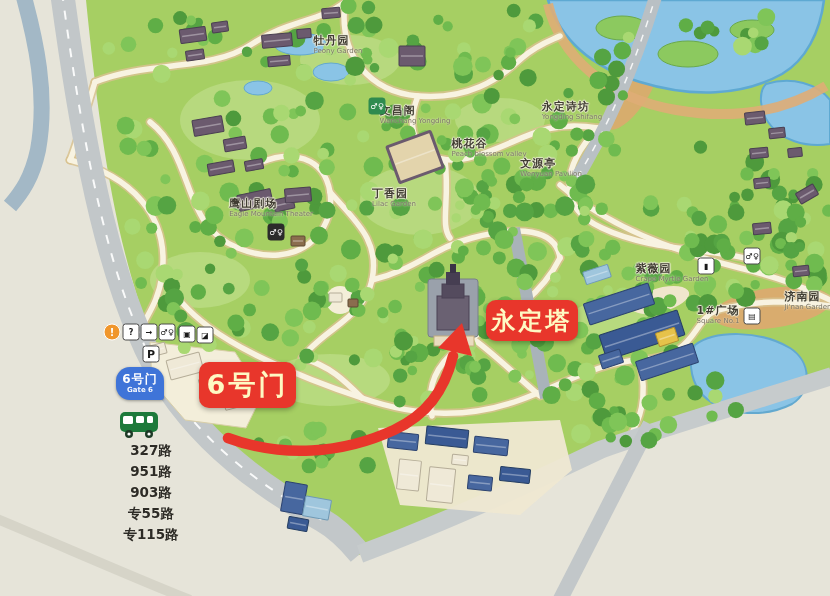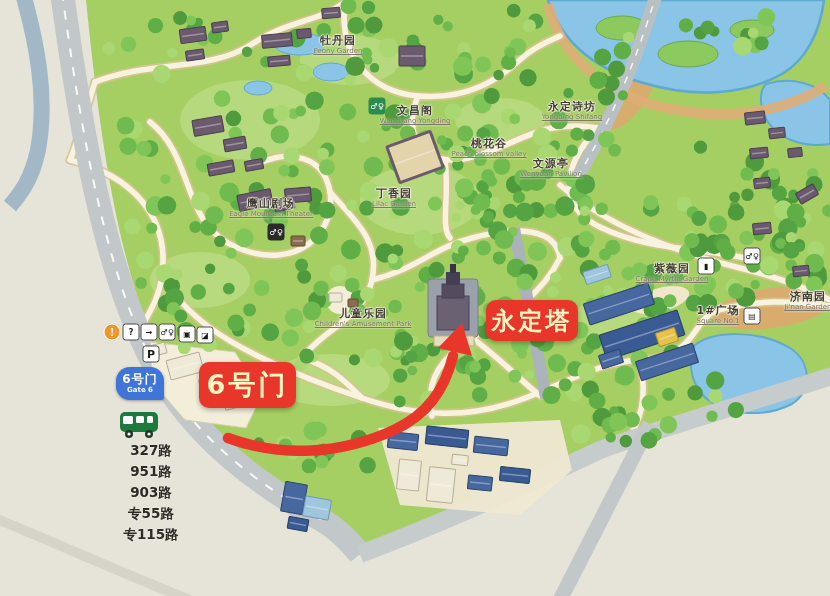--- a/index.html
+++ b/index.html
@@ -1,23 +1,23 @@
 <!DOCTYPE html>
 <html><head>
 <meta charset="utf-8">
 <style>
   html,body{margin:0;padding:0;background:#fff;}
   .stage{position:relative;width:830px;height:596px;overflow:hidden;background:#e6e4d9;
          font-family:"DejaVu Sans","Liberation Sans",sans-serif;}
   .stage svg.layer{position:absolute;left:0;top:0;}
   #labels,#icons{position:absolute;left:0;top:0;width:100%;height:100%;pointer-events:none;}
-  .map-label{position:absolute;transform:translate(-50%,-50%);text-align:center;z-index:4;white-space:nowrap;pointer-events:none;}
+  .map-label{position:absolute;transform:translate(-50%,-50%);z-index:4;white-space:nowrap;pointer-events:none;}
   .map-label .zh{font-weight:700;font-size:11px;color:#403d32;letter-spacing:1px;
      text-shadow:-1px 0 1px #f2efdf,1px 0 1px #f2efdf,0 -1px 1px #f2efdf,0 1px 1px #f2efdf;}
-  .map-label .en{font-size:7px;color:#7d7767;margin-top:-1px;text-shadow:0 0 2px #f2efdf;text-decoration:underline;}
+  .map-label .en{font-size:7px;color:#7d7767;margin-top:-1px;text-shadow:0 0 2px #f2efdf;}
   .map-label.big .zh{font-size:16px;letter-spacing:2px;color:#35332c;}
   .map-label.big .en{font-size:8.5px;font-weight:700;color:#4c483d;line-height:1.15;}
   .facility-icon{position:absolute;transform:translate(-50%,-50%);display:flex;align-items:center;justify-content:center;
      font-weight:700;z-index:4;width:15px;height:15px;border-radius:3px;font-size:8px;line-height:1;}
   .facility-icon.box{background:#fff;border:1.5px solid #4a4a4a;color:#1a1a1a;}
   .facility-icon.circle{background:#f0962c;border:1.5px solid #fff;border-radius:50%;color:#fff;font-size:10px;}
   .facility-icon.dark{background:#2b2b2b;border:1.5px solid #2b2b2b;color:#fff;}
   .facility-icon.green{background:#2e8b4f;border:1.5px solid #2e8b4f;color:#fff;}
   .facility-icon.parking{font-size:11px;}
   .gate-badge{position:absolute;left:116px;top:367px;width:48px;height:33px;background:#3f74d8;
@@ -814,24 +814,20 @@
         <div class="en">Wenyuan Pavilion</div>
       </div>
       <div class="map-label" style="left: 394px; top: 197px;">
         <div class="zh">丁香园</div>
         <div class="en">Lilac Garden</div>
       </div>
       <div class="map-label" style="left: 271px; top: 207px;">
         <div class="zh">鹰山剧场</div>
         <div class="en">Eagle Mountain Theater</div>
       </div>
-      <div class="map-label" style="left: 363px; top: 317px;">
-        <div class="zh">儿童乐园</div>
-        <div class="en">Children's Amusement Park</div>
-      </div>
       <div class="map-label" style="left: 672px; top: 272px;">
         <div class="zh">紫薇园</div>
         <div class="en">Crape Myrtle Garden</div>
       </div>
       <div class="map-label" style="left: 808px; top: 300px;">
         <div class="zh">济南园</div>
         <div class="en">Ji'nan Garden</div>
       </div>
       <div class="map-label" style="left: 718px; top: 314px;">
         <div class="zh">1#广场</div>

